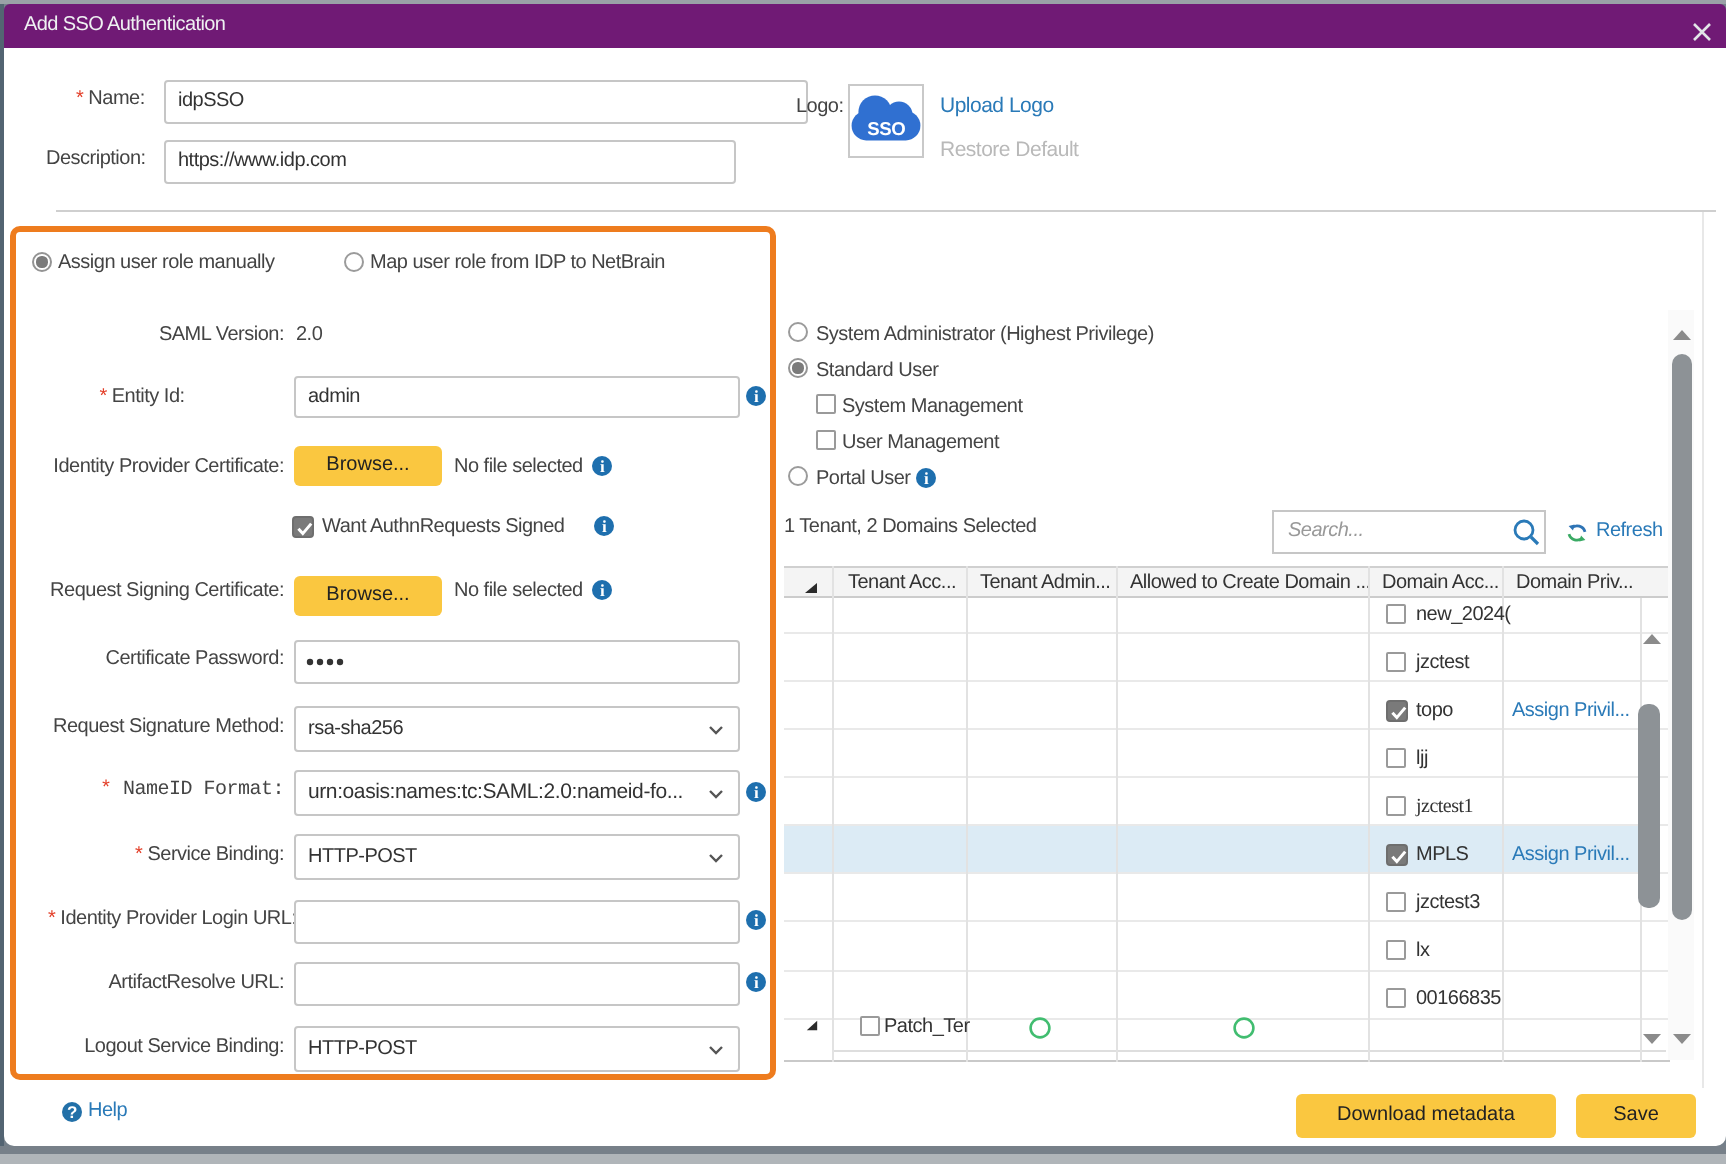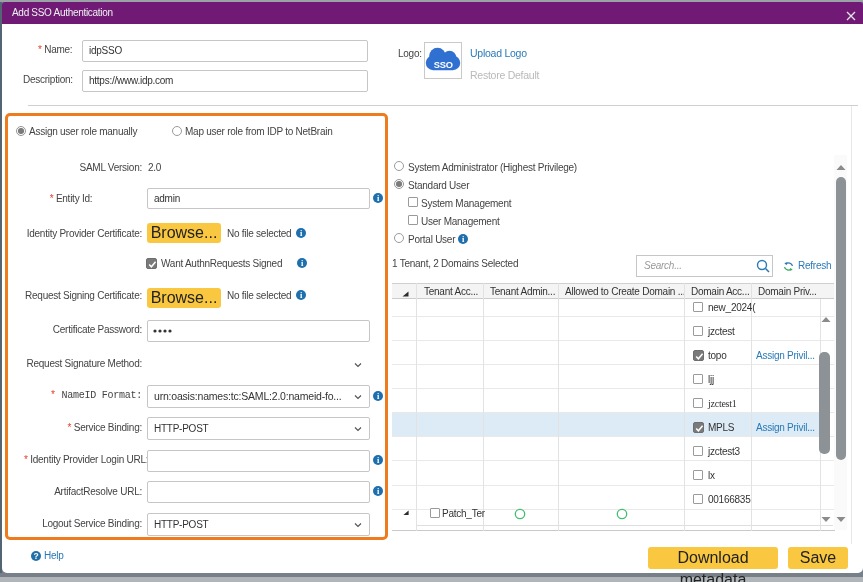--- a/index.html
+++ b/index.html
@@ -17,21 +17,21 @@
 #botline { left:0; top:573px; width:863px; height:4px; background:#778089; }
 #botstrip { left:0; top:577px; width:863px; height:5px; background:#b0b5b9; }
 
 .lbl { position:absolute; font-size:10px; color:#444; white-space:nowrap; }
 .r { text-align:right; }
 .red { color:#e33e28; }
 .inp { position:absolute; border:1px solid #c6c6c6; border-radius:2px; background:#fff; font-size:10px; color:#333; line-height:20px; padding:0 6px; white-space:nowrap; overflow:hidden; }
 .sel { position:absolute; border:1px solid #c6c6c6; border-radius:2px; background:#fff; font-size:10px; color:#333; line-height:21px; padding:0 6px; white-space:nowrap; overflow:hidden; }
 .chev { position:absolute; width:8px; height:8px; }
 .info { position:absolute; width:10px; height:10px; border-radius:50%; background:#1e6fae; color:#fff; font-size:8.5px; font-weight:bold; text-align:center; line-height:10px; font-family:"Liberation Serif",serif; }
-.ybtn { position:absolute; background:#fac740; border-radius:3px; text-align:center; color:#222; font-size:16px; letter-spacing:0; }
+.ybtn { position:absolute; background:#fac740; border-radius:3px; text-align:center; color:#222; font-size:10px; letter-spacing:0; }
 .link { position:absolute; color:#2a7ab8; font-size:10px; white-space:nowrap; }
 .cb { position:absolute; width:10px; height:10px; border:1px solid #9a9a9a; background:#fff; border-radius:1px; }
 .cbk { position:absolute; width:11px; height:11px; border:1px solid #6e6e6e; background:#7a7a7a; border-radius:2px; }
 .cbk svg { position:absolute; left:0px; top:0px; }
 .radio { position:absolute; width:10px; height:10px; border:1px solid #9b9b9b; border-radius:50%; background:#fff; }
 .radio.on { border-color:#949494; }
 .radio.on::after { content:""; position:absolute; left:1px; top:1px; width:5.5px; height:5.5px; border-radius:50%; background:#7b7b7b; }
 
 #obox { left:5px; top:113px; width:383px; height:427px; border:3.5px solid #ee7c1e; border-radius:5px; }
 
@@ -49,21 +49,21 @@
       <svg id="closex" style="position:absolute; right:7px; top:9px;" width="10" height="10" viewBox="0 0 10 10">
         <path d="M1 1 L9 9 M9 1 L1 9" stroke="#e2e6e8" stroke-width="1.3"></path>
       </svg>
     </div>
   <div class="abs" id="body"></div>
   <div class="abs" id="leftstrip"></div>
   <div class="abs" id="botline"></div>
   <div class="abs" id="botstrip"></div>
 
   <div class="lbl" style="left:38px; top:44px;"><span class="red">*</span> Name:</div>
-  <div class="inp" style="left:82px; top:40px; width:286px; height:22px; line-height:20px;">idpSSO</div>
+  <div class="inp" style="left:82px; top:40px; width:322px; height:22px; line-height:20px;">idpSSO</div>
   <div class="lbl" style="left:23px; top:74px;">Description:</div>
   <div class="inp" style="left:82px; top:70px; width:286px; height:22px; line-height:20px;">https://www.idp.com</div>
 
   <div class="lbl" style="left:398px; top:48px;">Logo:</div>
   <div class="abs" style="left:424px; top:42px; width:38px; height:37px; border:1px solid #c9c9c9;">
     <svg width="36" height="35" viewBox="0 0 36 35">
       <circle cx="12.5" cy="13" r="8.3" fill="#3070d1"></circle>
       <circle cx="24.5" cy="14.5" r="6.8" fill="#3070d1"></circle>
       <rect x="0.8" y="12.5" width="34.4" height="14.7" rx="7.3" fill="#3070d1"></rect>
       <text x="18.2" y="24.6" text-anchor="middle" font-family="Liberation Sans" font-size="9.3" font-weight="bold" fill="#fff" letter-spacing="-0.2">SSO</text>
@@ -109,20 +109,21 @@
   <div class="lbl r" style="left:0px; top:324px; width:142px;">Certificate Password:</div>
   <div class="inp" style="left:147px; top:320px; width:223px; height:22px;"></div>
   <svg class="abs" style="left:153px; top:328px;" width="20" height="6" viewBox="0 0 20 6">
       <circle cx="2" cy="3" r="1.6" fill="#333"></circle>
       <circle cx="7" cy="3" r="1.6" fill="#333"></circle>
       <circle cx="12" cy="3" r="1.6" fill="#333"></circle>
       <circle cx="17" cy="3" r="1.6" fill="#333"></circle>
     </svg>
 
   <div class="lbl r" style="left:0px; top:358px; width:142px;">Request Signature Method:</div>
+  <div class="sel" style="left:147px; top:353px; width:223px; height:23px;">rsa-sha256</div>
   <svg class="chev" style="left:354px; top:361px;" viewBox="0 0 8 8">
       <path d="M1 2.5 L4 5.5 L7 2.5" stroke="#555" stroke-width="1.2" fill="none"></path>
     </svg>
 
   <div class="lbl r" style="left:0px; top:390px; width:142px;font-family:Liberation Mono, monospace;"><span class="red">*</span> NameID Format:</div>
   <div class="sel" style="left:147px; top:385px; width:223px; height:23px; font-size:10.5px; letter-spacing:-0.2px;">urn:oasis:names:tc:SAML:2.0:nameid-fo...</div>
   <svg class="chev" style="left:354px; top:393px;" viewBox="0 0 8 8">
       <path d="M1 2.5 L4 5.5 L7 2.5" stroke="#555" stroke-width="1.2" fill="none"></path>
     </svg>
   <div class="info" style="left:373px; top:391px;">i</div>

